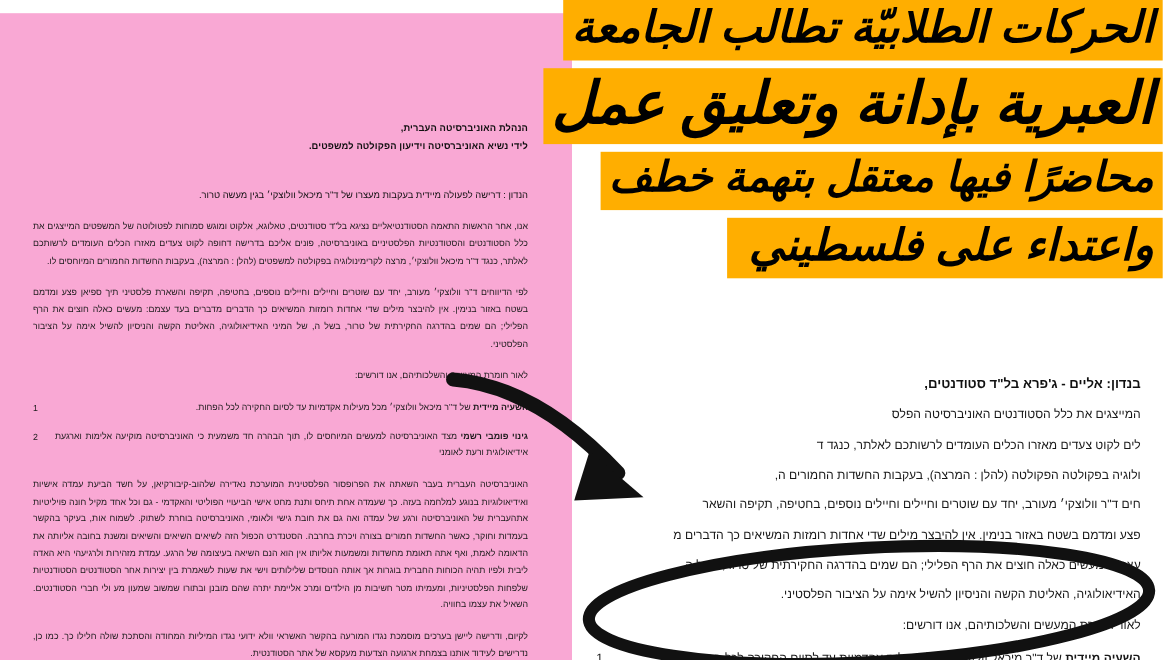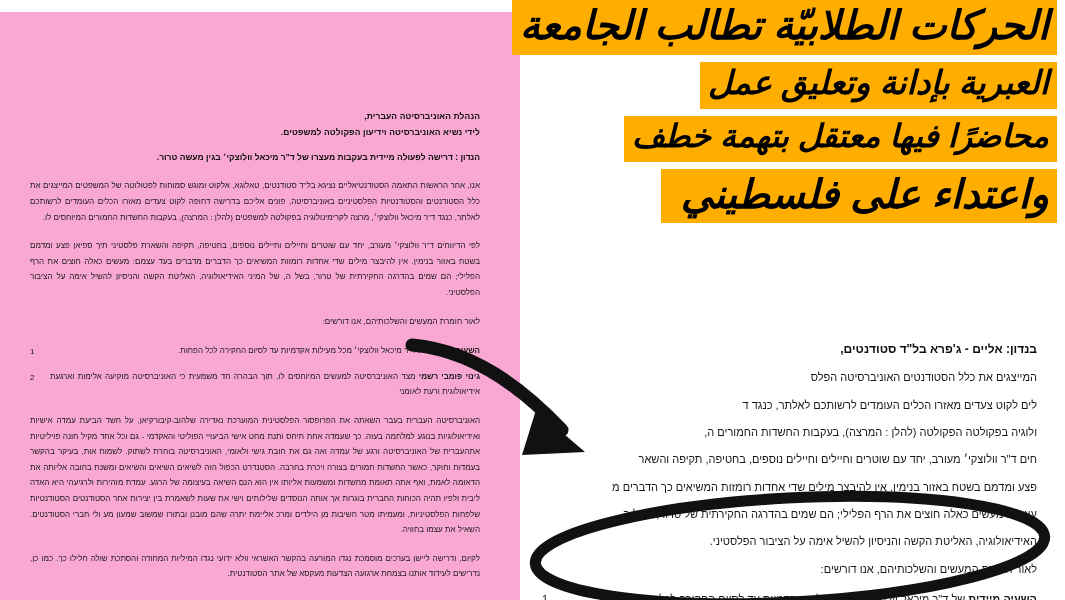--- a/index.html
+++ b/index.html
@@ -36,23 +36,23 @@
     text-align: right;
     font-size: 8.5px;
     font-weight: bold;
     color: #0f0f0f;
     line-height: 1.9;
     letter-spacing: 0.1px;
   }
   .subject-line {
     text-align: right;
     font-size: 8.5px;
-    font-weight: bold;
+    font-weight: normal;
     color: #0f0f0f;
-    margin-top: 9px;
+    margin-top: 29px;
     line-height: 1.9;
   }
   .para {
     text-align: justify;
     font-size: 8px;
     color: #1a1a1a;
     line-height: 1.95;
     margin-top: 13px;
   }
   .numbered {
@@ -153,22 +153,22 @@
     background: #ffae00;
     color: #000000;
     font-weight: bold;
     font-size: 40px;
     line-height: 1.12;
     padding: 3px 8px 7px 8px;
     margin-bottom: 7px;
     white-space: nowrap;
     font-style: italic;
   }
-  .headline .l2 { font-size: 33px; }
-  .headline .l3 { font-size: 32px; text-align: right; }
+  .headline .l2 { font-size: 53px; }
+  .headline .l3 { font-size: 38px; text-align: right; }
   .headline .l4 { font-size: 40px; padding-left: 20px; }
 
   
   .annot {
     position: absolute;
     left: 0;
     top: 0;
     width: 1065px;
     height: 600px;
     pointer-events: none;

